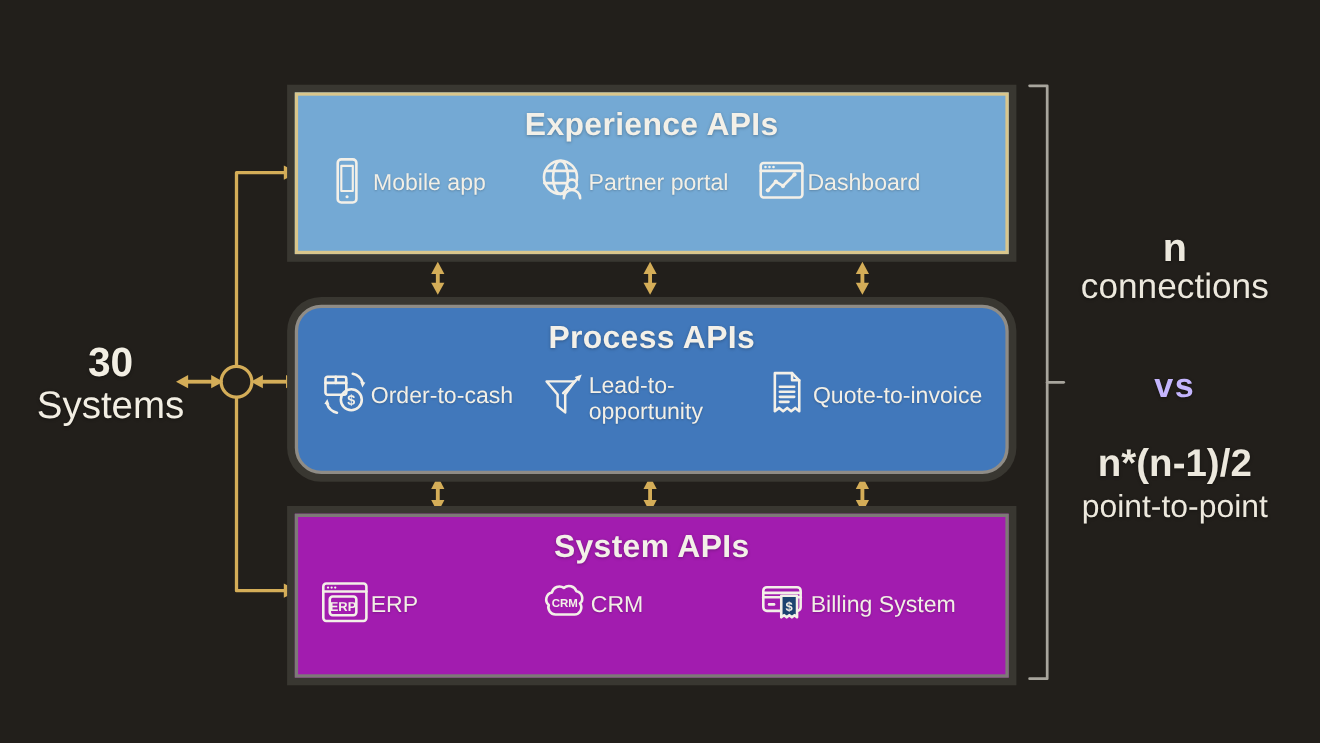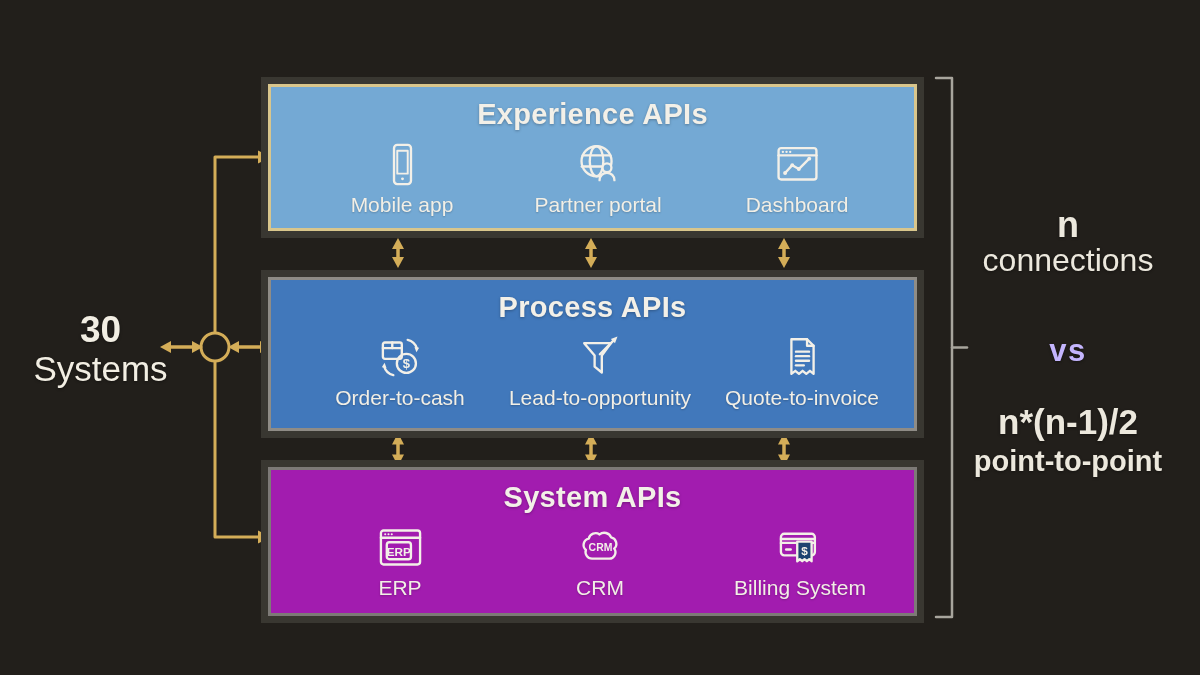--- a/index.html
+++ b/index.html
@@ -10,47 +10,47 @@
     color:#efebe0;
   }
   #canvas{position:absolute;inset:0;width:1200px;height:675px;}
   #connector-svg{position:absolute;left:0;top:0;pointer-events:none;}
 
   .layer{
     position:absolute;left:268px;width:649px;box-sizing:border-box;
     border:3px solid;box-shadow:0 0 0 7px #393731;
   }
   #layer-experience{top:84px;height:147px;background:#74a9d4;border-color:#d9c68c;}
-  #layer-process{top:277px;height:154px;background:#4178bb;border-color:#8f8c86;}
+  #layer-process{top:277px;height:154px;background:#4178bb;border-color:#8f8c86;border-radius:24px;}
   #layer-system{top:467px;height:149px;background:#a21caf;border-color:#7d7a77;}
 
   .layer-title{
     text-align:center;margin-top:11px;font-size:29px;font-weight:bold;
     color:#f3f0e8;letter-spacing:.3px;text-shadow:0 1px 3px rgba(0,0,0,.28);
   }
   .item{
     position:absolute;top:54px;width:220px;
-    display:flex;flex-direction:column;align-items:center;
+    display:flex;flex-direction:row;align-items:center;
   }
   .item .label{margin-top:5px;font-size:21px;color:#f2efe6;text-shadow:0 1px 2px rgba(0,0,0,.22);}
   .item svg{display:block;}
   .icn{stroke:#f3f0e8;stroke-width:1.8;fill:none;stroke-linecap:round;stroke-linejoin:round;}
   .icn text{stroke:none;fill:#f3f0e8;font-family:"Liberation Sans",sans-serif;font-weight:bold;text-anchor:middle;}
   .icn .dot{fill:#f3f0e8;stroke:none;}
 
   .note{position:absolute;text-align:center;text-shadow:0 1px 3px rgba(0,0,0,.4);}
   #left-note{left:18px;top:310px;width:165px;}
   #left-note .count{font-size:37px;font-weight:bold;line-height:40px;color:#f2eee3;}
   #left-note .word{font-size:35px;line-height:37px;color:#f2eee3;}
   .right-note{left:963px;width:210px;color:#ece8dd;}
   #note-n{top:204px;font-size:36px;font-weight:bold;}
   #note-connections{top:242px;font-size:32px;}
   #note-vs{top:333px;font-size:31px;font-weight:bold;color:#c4b5fd;letter-spacing:1.5px;}
   #note-formula{top:402px;font-size:35px;font-weight:bold;}
-  #note-p2p{top:445px;font-size:29px;font-weight:bold;}
+  #note-p2p{top:445px;font-size:29px;}
 </style>
 </head>
 <body>
 
 <div id="canvas">
 
   <svg id="connector-svg" width="1200" height="675" viewBox="0 0 1200 675">
     <g stroke="#d4ad58" fill="#d4ad58" stroke-width="3">
       <path d="M260 157 H215 V537 H260" fill="none" stroke-linejoin="round"></path>
       <polygon points="258,150.5 271,157 258,163.5" stroke="none"></polygon>

